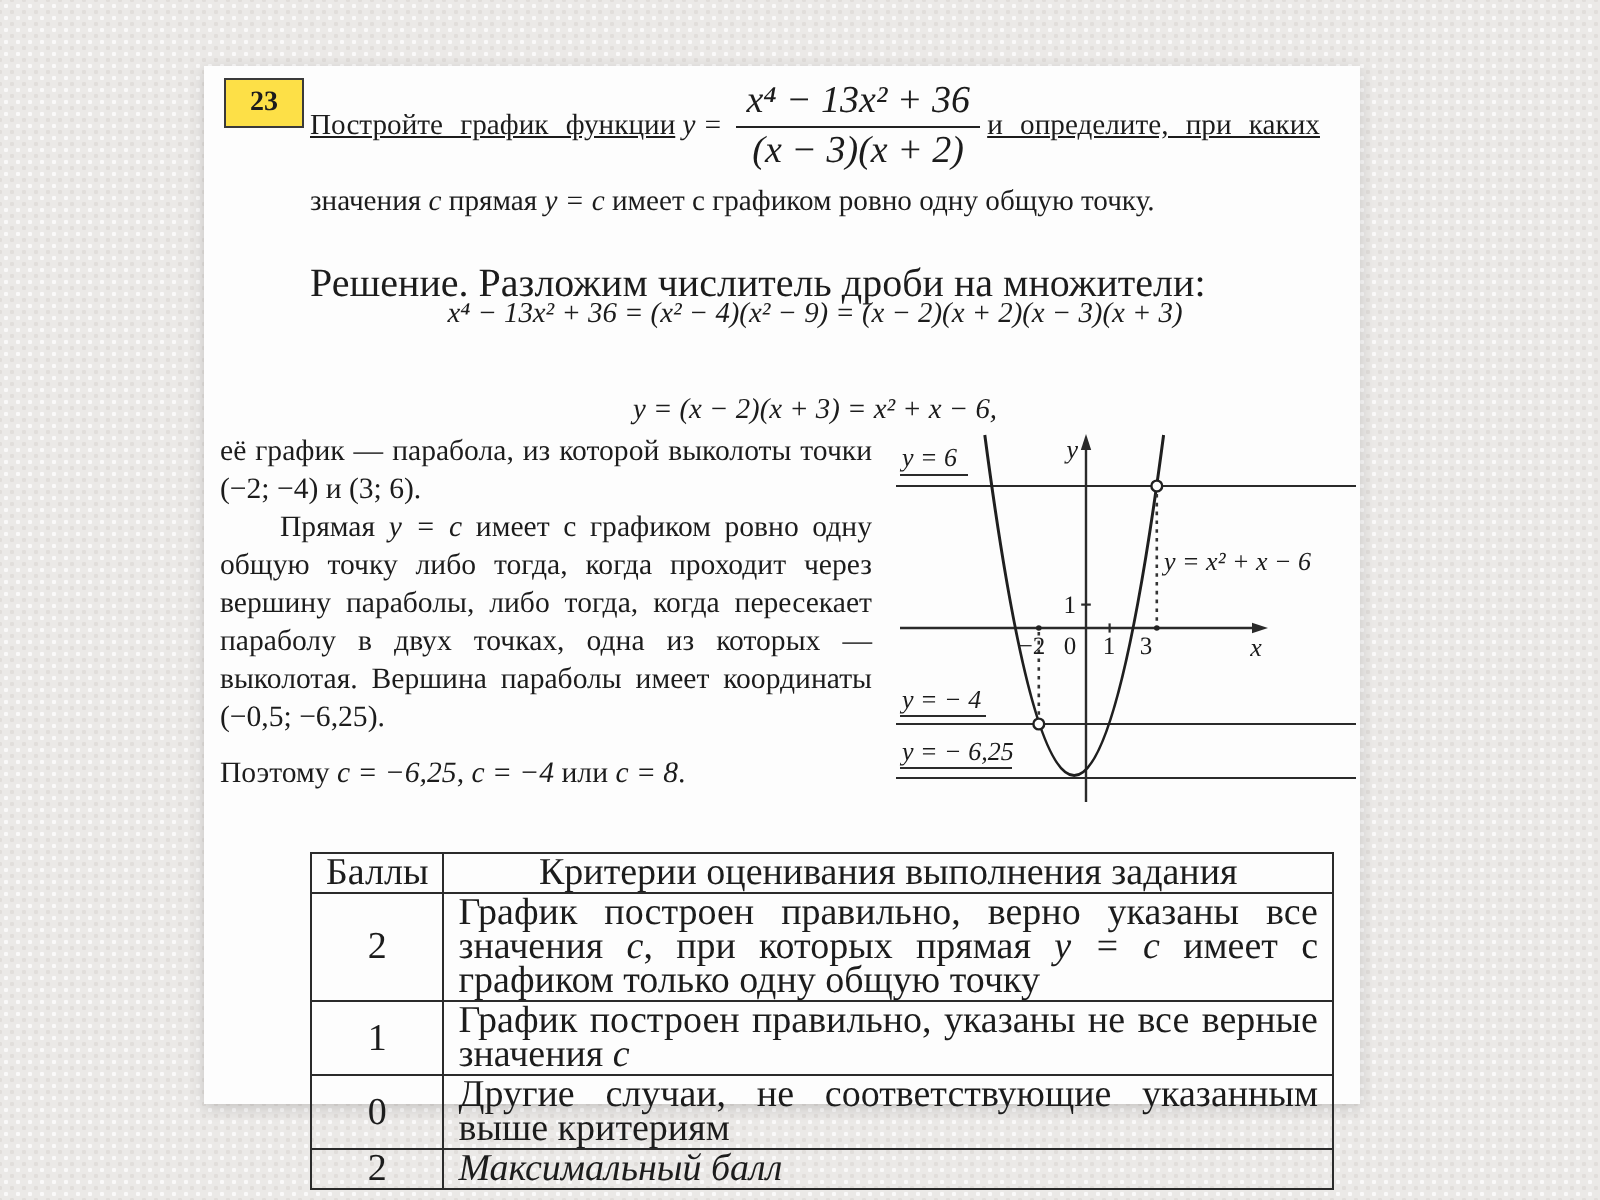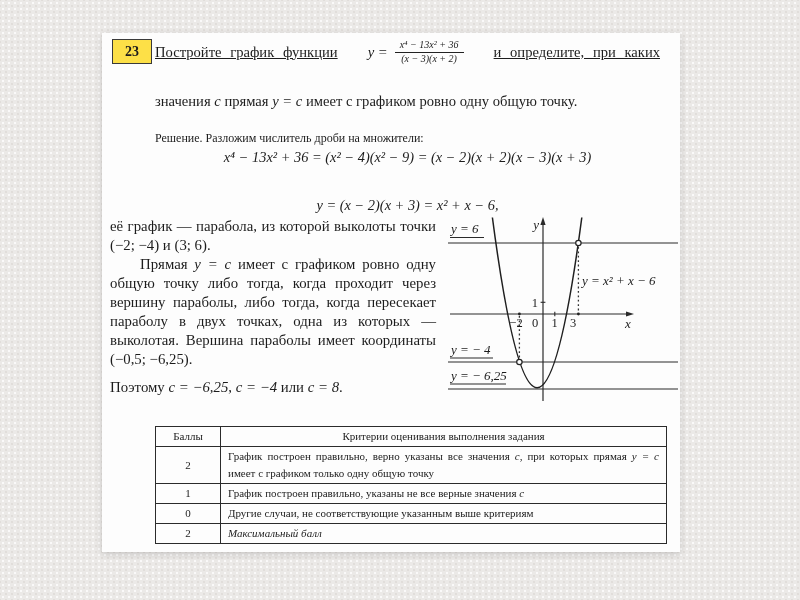--- a/index.html
+++ b/index.html
@@ -12,26 +12,26 @@
   .page{position:absolute;left:102px;top:33px;width:578px;height:519px;background:#fdfdfd;
     box-shadow:0 2px 7px rgba(0,0,0,.16);}
   .qbox{position:absolute;left:10px;top:6px;width:38px;height:23px;border:1.4px solid #3a3a3a;
     display:flex;align-items:center;justify-content:center;font-weight:bold;font-size:14px;background:#fde047;}
   .it{font-style:italic;}
   
   .pline1{position:absolute;left:53px;top:6px;width:505px;display:flex;align-items:center;
     justify-content:space-between;font-size:14.6px;}
   .pline1 .wtxt{word-spacing:5px;text-decoration:underline;}
   .fracgrp{display:flex;align-items:center;gap:7px;font-style:italic;}
-  .frac{display:inline-flex;flex-direction:column;align-items:center;font-size:10px;line-height:1.25;}
+  .frac{display:inline-flex;flex-direction:column;align-items:center;font-size:19px;line-height:1.25;}
   .frac .num{padding:0 5px;border-bottom:1.3px solid #222;}
   .frac .den{padding:0 5px;}
   .pline2{position:absolute;left:53px;top:60px;width:505px;font-size:14.6px;}
   
-  .sol-head{position:absolute;left:53px;top:98px;width:505px;font-size:12px;}
+  .sol-head{position:absolute;left:53px;top:98px;width:505px;font-size:20px;}
   .formula1{position:absolute;left:53px;top:116px;width:505px;text-align:center;font-style:italic;font-size:14.4px;}
   .sol-cond{position:absolute;left:53px;top:142px;width:505px;font-size:14.6px;}
   .formula2{position:absolute;left:53px;top:164px;width:505px;text-align:center;font-style:italic;font-size:14.4px;}
   .leftcol{position:absolute;left:8px;top:184px;width:326px;font-size:14.8px;line-height:19px;text-align:justify;}
   .leftcol p{margin:0;}
   .leftcol .indent{text-indent:30px;}
   .leftcol .concl{margin-top:9px;text-align:left;}
   
   .graph{position:absolute;left:346px;top:184px;width:232px;height:185px;}
   .hl{stroke:#2a2a2a;stroke-width:1.1;}
@@ -39,21 +39,21 @@
   .tick{stroke:#2a2a2a;stroke-width:1.1;}
   .crv{fill:none;stroke:#1f1f1f;stroke-width:1.5;}
   .dashed{stroke:#333;stroke-width:1.3;stroke-dasharray:1.8 2.6;fill:none;}
   .exc{fill:#fff;stroke:#222;stroke-width:1.2;}
   .axdot{fill:#222;}
   .arrow{fill:#2a2a2a;}
   .gi{font:italic 13px "Liberation Serif","DejaVu Serif",serif;fill:#1c1c1c;}
   .gn{font:12.5px "Liberation Serif","DejaVu Serif",serif;fill:#1c1c1c;}
   
   .crit{position:absolute;left:53px;top:393px;width:512px;border-collapse:collapse;
-    font-size:11px;line-height:17px;}
+    font-size:19px;line-height:17px;}
   .crit td,.crit th{border:1.2px solid #2b2b2b;padding:1px 7px;vertical-align:middle;}
   .crit th{font-weight:normal;text-align:center;}
   .crit .score{width:50px;text-align:center;}
   .crit .crittext{text-align:justify;}
 </style>
 </head>
 <body>
 
 <div class="stage">
   <div class="page">

